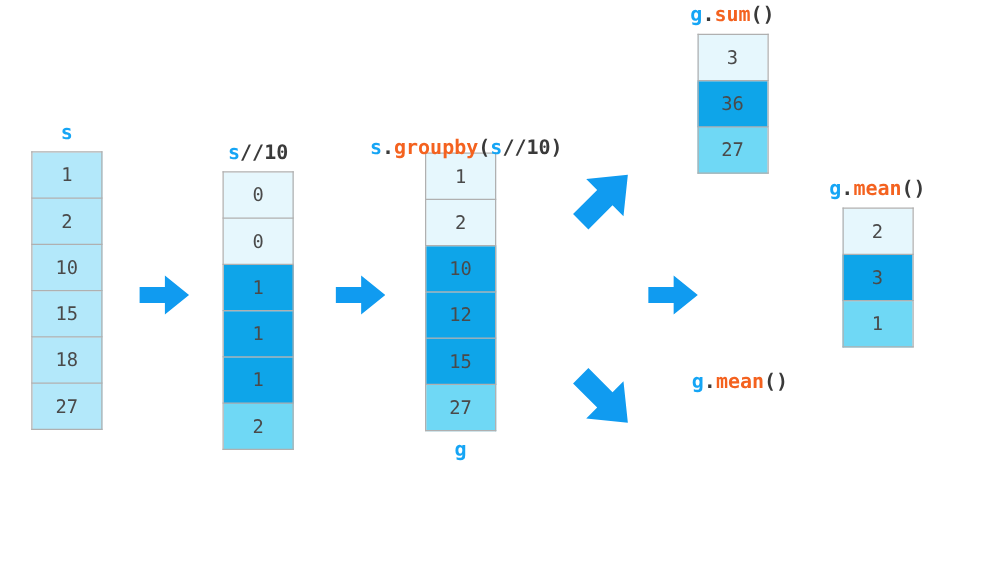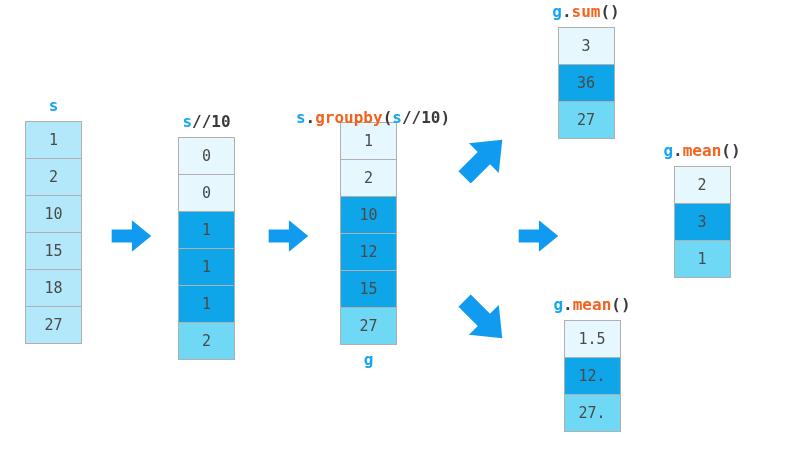--- a/index.html
+++ b/index.html
@@ -224,28 +224,15 @@
           </tr>
       <tr>
             <td class="sh-2">1</td>
           </tr>
     </tbody>
       </table>
   </div>
 
   <div class="col-group" style="left:531px; top:295px;">
     <div class="col-title" style="width:122px;"><span class="tok-var">g</span><span class="tok-punct">.</span><span class="tok-fn">mean</span><span class="tok-punct">()</span></div>
-    <table class="cells">
-        <tbody>
-      <tr>
-            <td class="sh-0">1.5</td>
-          </tr>
-      <tr>
-            <td class="sh-1">12.</td>
-          </tr>
-      <tr>
-            <td class="sh-2">27.</td>
-          </tr>
-    </tbody>
-      </table>
   </div>
 
 </div>
 
 </body></html>

